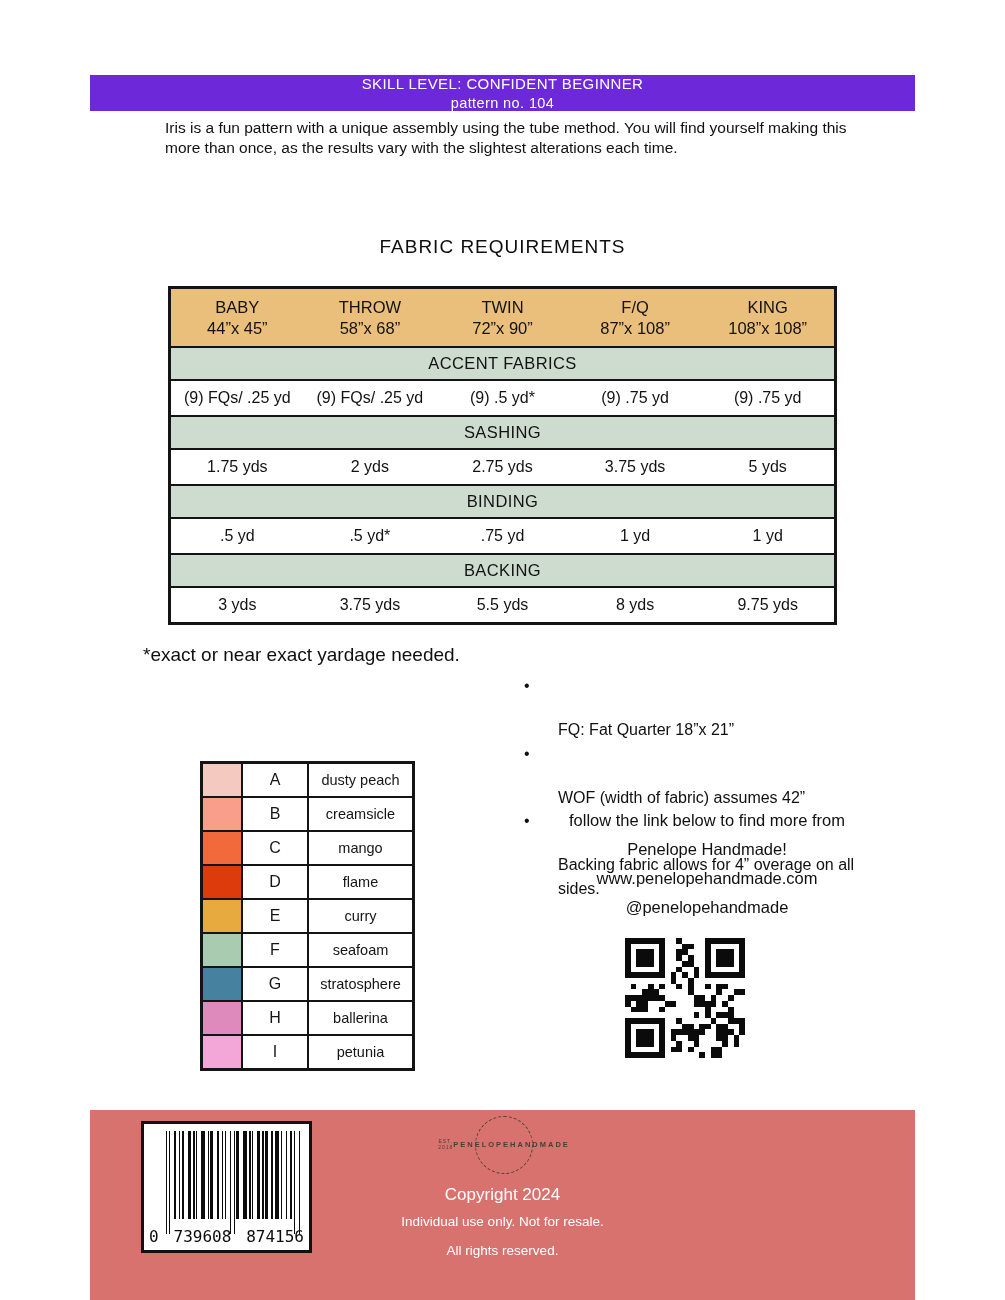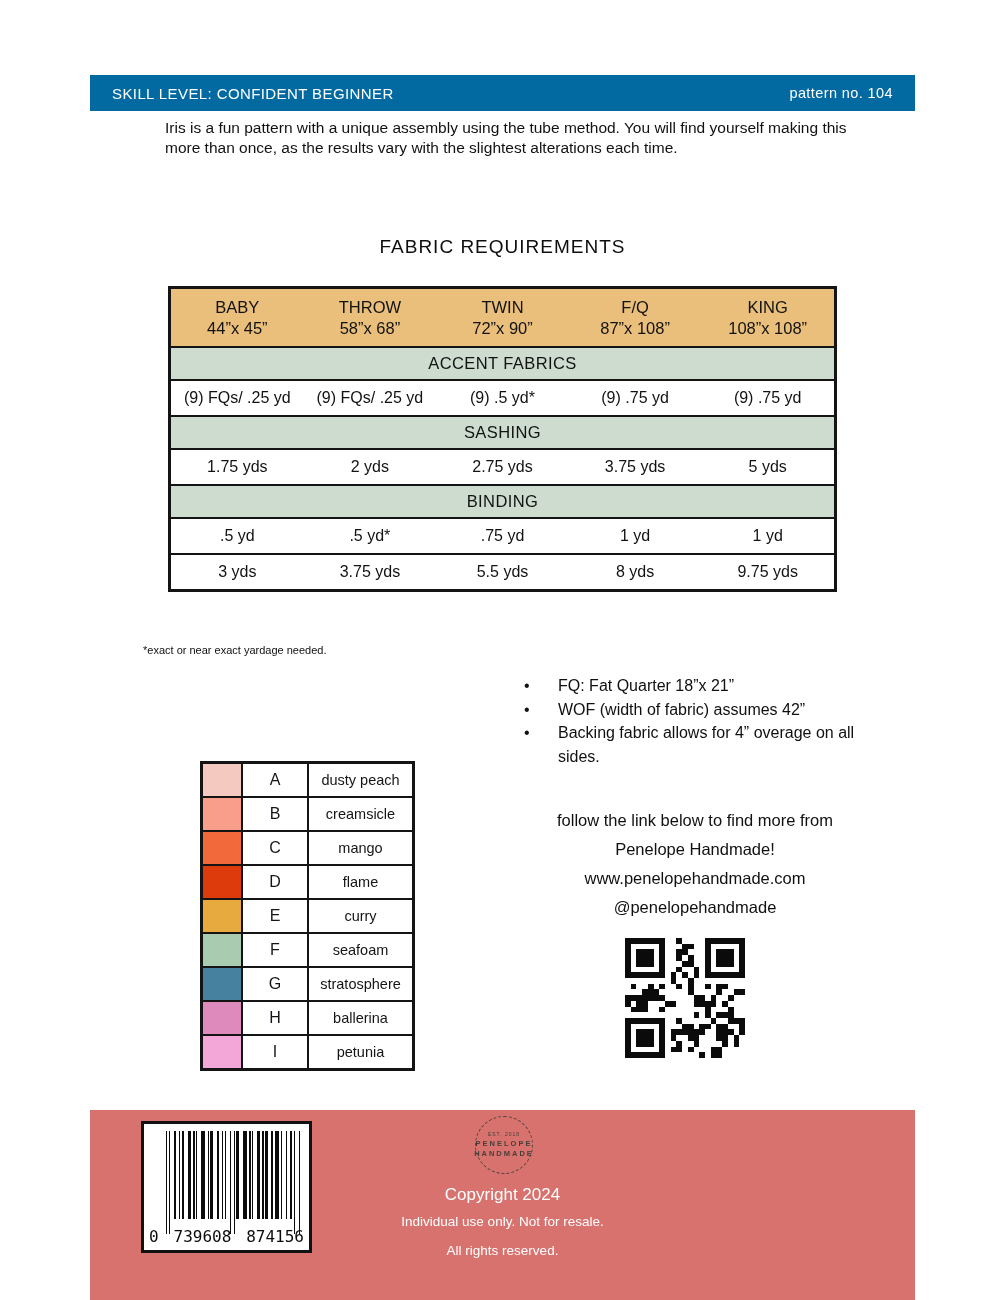--- a/index.html
+++ b/index.html
@@ -23,40 +23,40 @@
   .ftable{position:absolute;left:168px;top:286px;width:669px;border:3px solid #141414;box-sizing:border-box;background:#fff;}
   .frow{display:flex;border-top:2px solid #141414;}
   .frow:first-child{border-top:none;}
   .fcell{flex:1;display:flex;flex-direction:column;align-items:center;justify-content:center;text-align:center;}
   .fhead{height:57px;}
   .fhead .fcell{font-size:16.5px;line-height:21px;color:#121212;}
   .fsection{height:31px;align-items:center;justify-content:center;font-size:16.5px;letter-spacing:.4px;color:#121212;}
   .fvals{height:34px;}
   .fvals .fcell{font-size:16px;color:#121212;}
 
-  .footnote{position:absolute;left:143px;top:644px;font-size:11px;color:#101010;}
+  .footnote{position:absolute;left:143px;top:644px;font-size:19px;color:#101010;}
 
   
   .cc-title{position:absolute;left:200px;top:706px;width:220px;text-align:center;
     font-size:17.5px;line-height:23px;letter-spacing:.4px;color:#0e0e0e;}
   .ctable{position:absolute;left:200px;top:761px;width:215px;border:3px solid #141414;box-sizing:border-box;background:#fff;}
   .crow{display:flex;height:32px;border-top:2px solid #141414;}
   .crow:first-child{border-top:none;}
   .cswatch{width:38px;border-right:2px solid #141414;}
   .cletter{width:64px;border-right:2px solid #141414;display:flex;align-items:center;justify-content:center;font-size:16px;}
   .cname{flex:1;display:flex;align-items:center;justify-content:center;font-size:14.5px;}
 
   
   .notes{position:absolute;left:524px;top:674px;width:345px;font-size:16px;line-height:23.5px;color:#101010;}
   .note{display:flex;}
   .note .dot{width:34px;flex:none;}
-  .note .txt{width:305px;}
-
-  
-  .follow{position:absolute;left:490px;top:806px;width:410px;text-align:center;
+  .note .txt{width:305px;margin-top:44px;}
+
+  
+  .follow{position:absolute;left:502px;top:806px;width:410px;text-align:center;
     font-size:16.5px;line-height:29px;color:#101010;}
 
   
   .qr{position:absolute;left:625px;top:938px;width:120px;height:120px;
     display:grid;grid-template-rows:repeat(21,1fr);grid-template-columns:repeat(21,1fr);background:#fff;}
   .qr .on{background:#0b0b0b;}
 
   
   .footbar{position:absolute;left:90px;top:1110px;width:825px;height:190px;}
   .foot-text{position:absolute;left:0;width:825px;text-align:center;color:#ffffff;}
@@ -68,31 +68,31 @@
   .barcode-box{position:absolute;left:51px;top:11px;width:171px;height:132px;background:#ffffff;
     border:3px solid #111;box-sizing:border-box;}
   .bc-bars{position:absolute;left:22px;top:7px;width:134px;height:103px;display:flex;align-items:flex-start;}
   .bc-bars .bar{background:#0c0c0c;height:88px;}
   .bc-bars .bar.guard{height:103px;}
   .bc-digits{position:absolute;left:5px;bottom:4px;width:155px;display:flex;justify-content:space-between;
     font-family:"DejaVu Sans Mono", monospace;font-size:16px;color:#0c0c0c;}
 
   
   .logo{position:absolute;left:385px;top:6px;width:56px;height:56px;border:1.5px dashed #4a433c;
-    border-radius:50%;display:flex;flex-direction:column;align-items:center;justify-content:center;
+    border-radius:50%;display:flex;align-items:center;justify-content:center;
     color:#463f38;text-align:center;}
   .logo .est{font-size:5px;letter-spacing:1px;margin-bottom:2px;}
   .logo .l1,.logo .l2{font-size:7.5px;letter-spacing:2px;font-weight:bold;line-height:10px;}
 </style>
 </head>
 <body>
 
 <div id="page">
 
-  <div class="topbar" style="background-color: #0369a1;">
+  <div class="topbar" style="background-color: #6d28d9; flex-direction: column;">
     <span>SKILL LEVEL: CONFIDENT BEGINNER</span>
     <span class="right">pattern no. 104</span>
   </div>
 
   <div class="intro">
     <div>Iris is a fun pattern with a unique assembly using the tube method. You will find yourself making this</div>
     <div>more than once, as the results vary with the slightest alterations each time.</div>
   </div>
 
   <div class="fr-title">FABRIC REQUIREMENTS</div>
@@ -147,20 +147,23 @@
       <span>BINDING</span>
     </div>
     <div class="frow fvals">
       <div class="fcell">.5 yd</div>
       <div class="fcell">.5 yd*</div>
       <div class="fcell">.75 yd</div>
       <div class="fcell">1 yd</div>
       <div class="fcell">1 yd</div>
     </div>
 
+    <div class="frow fsection" style="background-color: rgb(206, 220, 208);">
+      <span>BACKING</span>
+    </div>
     <div class="frow fvals">
       <div class="fcell">3 yds</div>
       <div class="fcell">3.75 yds</div>
       <div class="fcell">5.5 yds</div>
       <div class="fcell">8 yds</div>
       <div class="fcell">9.75 yds</div>
     </div>
   </div>
 
   <div class="footnote">*exact or near exact yardage needed.</div>

